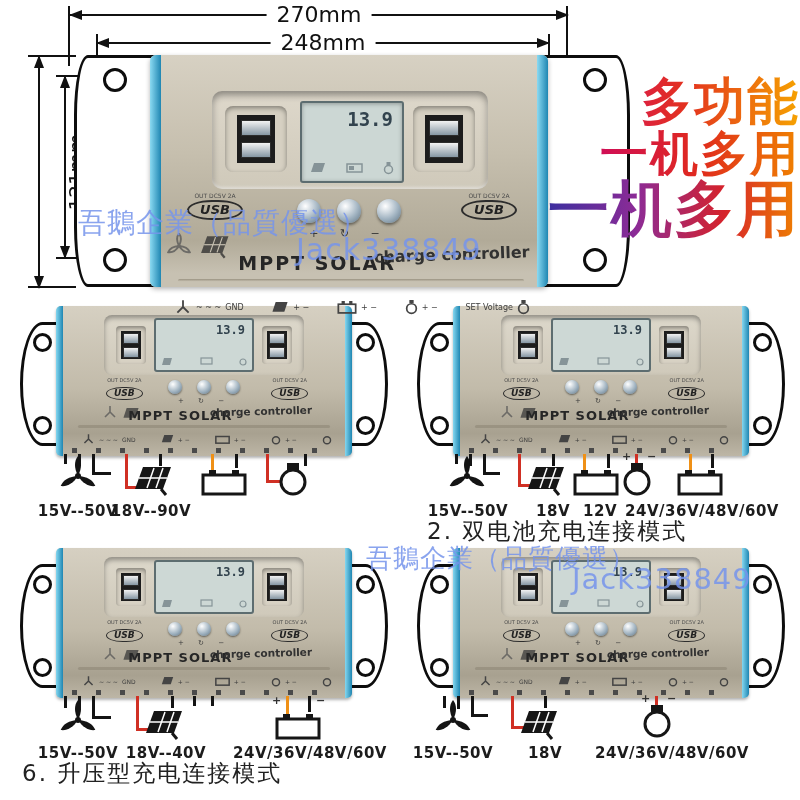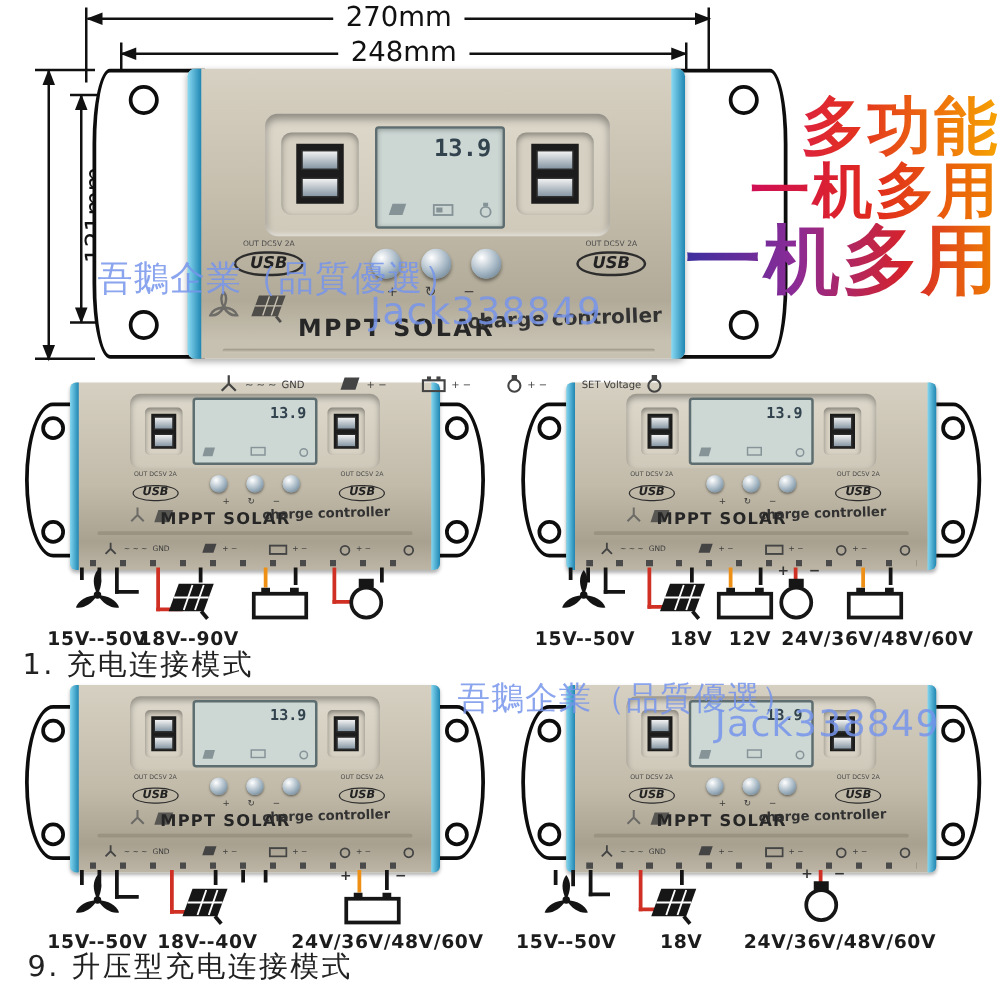--- a/index.html
+++ b/index.html
@@ -431,21 +431,20 @@
         <rect x="31" y="0" width="7" height="6" fill="#161616"></rect>
         <rect x="2" y="5" width="42" height="19" fill="#fff" stroke="#161616" stroke-width="3"></rect>
     </svg>
     <svg class="abs" style="left:269px;top:156px" width="32" height="34" viewBox="0 0 32 34">
       <rect x="10" y="1" width="12" height="7" fill="#161616"></rect>
         <circle cx="16" cy="20" r="12" fill="#fff" stroke="#161616" stroke-width="3"></circle>
     </svg>
 
     <span class="vl" style="left:70px">15V--50V</span>
     <span class="vl" style="left:143px">18V--90V</span>
-    <span class="cap" style="left:10px">1. 充电连接模式</span>
   </div>
 
   <div class="diag" style="left:405px;top:306px">
     <div class="sc">
       <div class="ear le">
           <span class="hole t"></span>
           <span class="hole b"></span>
         </div>
       <div class="ear re">
           <span class="hole t"></span>
@@ -576,20 +575,21 @@
     </svg>
     <svg class="abs" style="left:272px;top:164px" width="46" height="26" viewBox="0 0 46 26">
       <rect x="8" y="0" width="7" height="6" fill="#161616"></rect>
         <rect x="31" y="0" width="7" height="6" fill="#161616"></rect>
         <rect x="2" y="5" width="42" height="19" fill="#fff" stroke="#161616" stroke-width="3"></rect>
     </svg>
     <span class="vl" style="left:63px">15V--50V</span>
     <span class="vl" style="left:148px">18V</span>
     <span class="vl" style="left:195px">12V</span>
     <span class="vl" style="left:297px">24V/36V/48V/60V</span>
+    <span class="cap" style="left:22px">2. 双电池充电连接模式</span>
   </div>
 
   <div class="diag" style="left:8px;top:548px">
     <div class="sc">
       <div class="ear le">
           <span class="hole t"></span>
           <span class="hole b"></span>
         </div>
       <div class="ear re">
           <span class="hole t"></span>
@@ -709,21 +709,21 @@
         <path d="M30 23 L35 29" stroke="#161616" stroke-width="3"></path>
     </svg>
     <svg class="abs" style="left:267px;top:166px" width="46" height="26" viewBox="0 0 46 26">
       <rect x="8" y="0" width="7" height="6" fill="#161616"></rect>
         <rect x="31" y="0" width="7" height="6" fill="#161616"></rect>
         <rect x="2" y="5" width="42" height="19" fill="#fff" stroke="#161616" stroke-width="3"></rect>
     </svg>
     <span class="vl" style="left:70px">15V--50V</span>
     <span class="vl" style="left:158px">18V--40V</span>
     <span class="vl" style="left:302px">24V/36V/48V/60V</span>
-    <span class="cap" style="left:14px">9. 升压型充电连接模式</span>
+    <span class="cap" style="left:14px">6. 升压型充电连接模式</span>
   </div>
 
   <div class="diag" style="left:405px;top:548px">
     <div class="sc">
       <div class="ear le">
           <span class="hole t"></span>
           <span class="hole b"></span>
         </div>
       <div class="ear re">
           <span class="hole t"></span>

